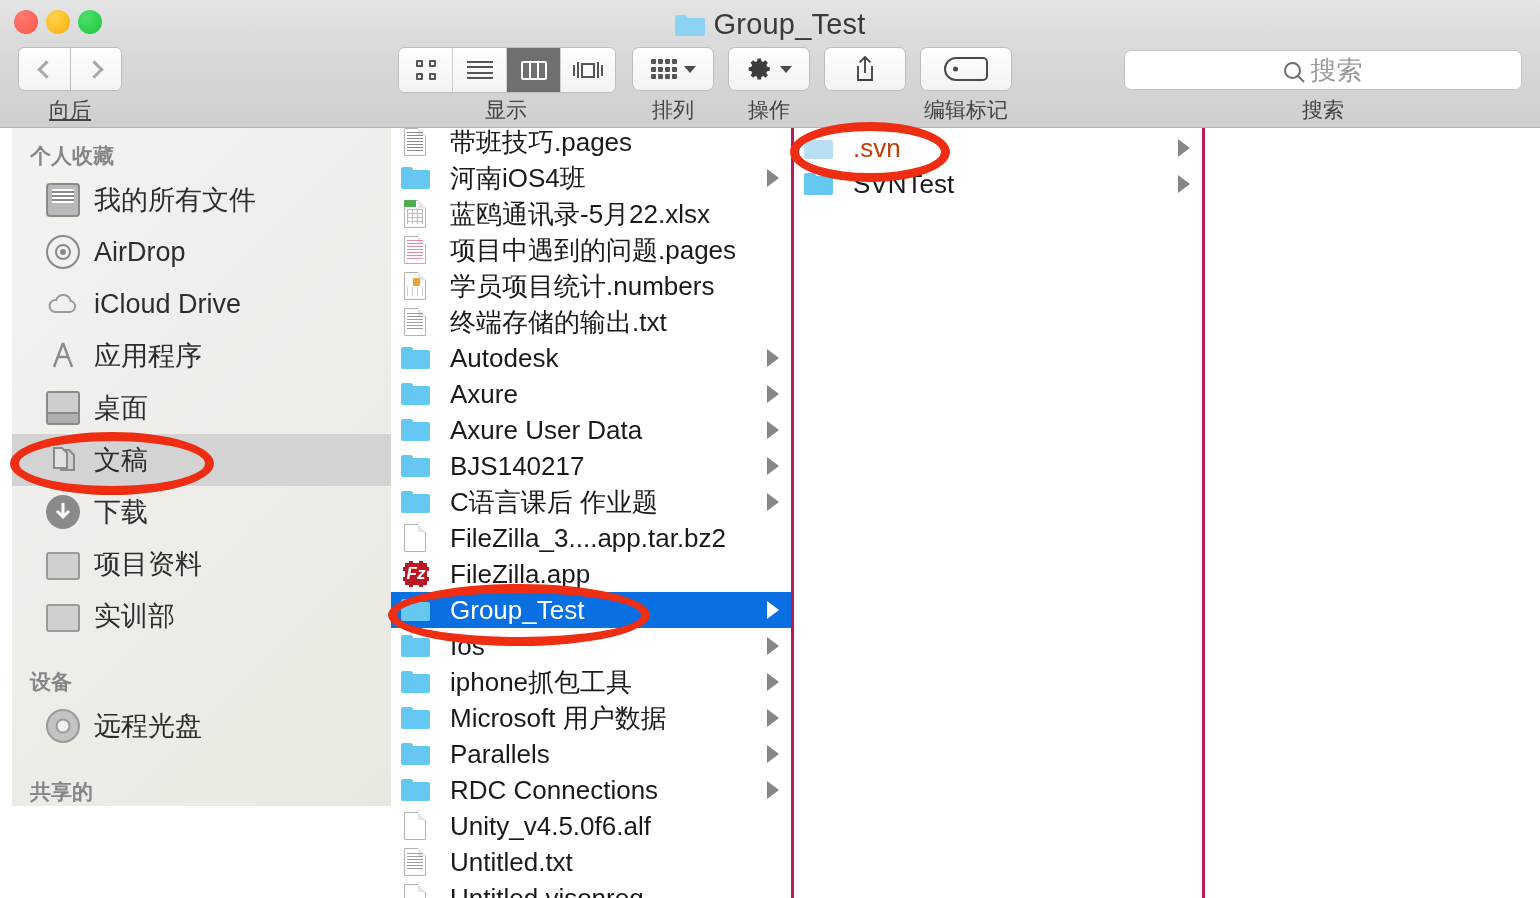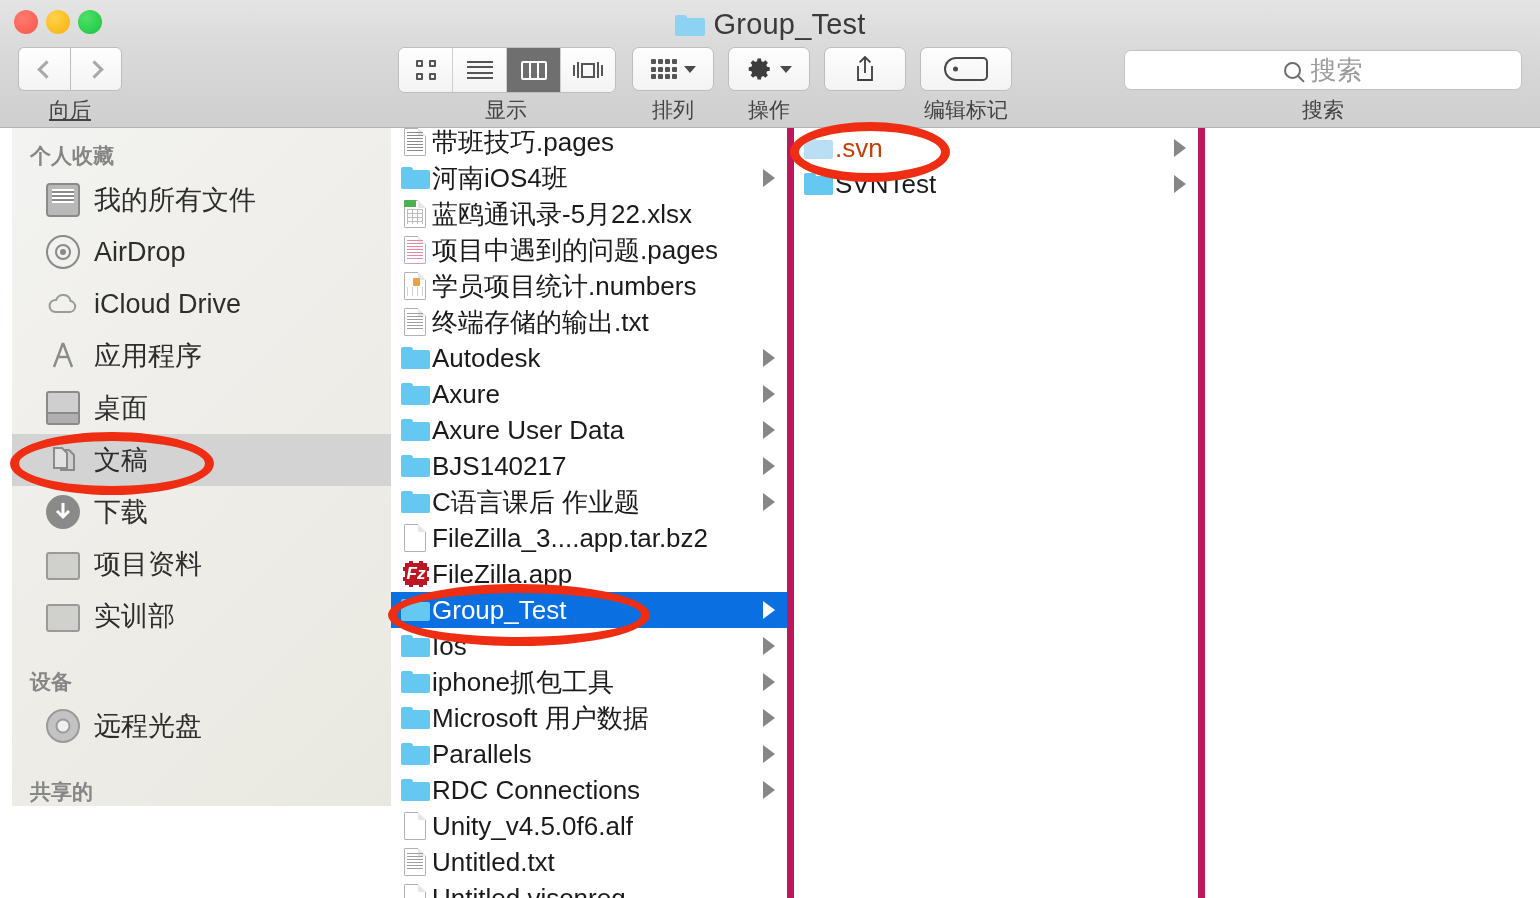--- a/index.html
+++ b/index.html
@@ -162,36 +162,36 @@
   .ico-disc { border-radius:50%; background:#c3c3c3; border:2px solid #9a9a9a; }
   .ico-disc::after{content:"";position:absolute;left:50%;top:50%;transform:translate(-50%,-50%);
     width:11px;height:11px;border-radius:50%;background:#f0f0f0;border:2px solid #9a9a9a;}
   .ico-mac { border:2.5px solid #6a6a6a; border-radius:3px; background:#5c5c5c; height:26px; }
 
   
   #cols {
     position:absolute; left:391px; top:128px; right:0; height:770px;
     display:flex; background:#fff; overflow:hidden;
   }
-  .col { height:770px; background:#fff; border-right:7px solid #be185d; overflow:hidden; position:relative; }
+  .col { height:770px; background:#fff; border-right:3px solid #be185d; overflow:hidden; position:relative; }
   #col1 { width:403px; }
   #col2 { width:411px; }
   #col3 { flex:1; border-right:none; }
 
   .fr { height:36px; display:flex; align-items:center; padding-left:9px; padding-right:12px; font-size:26px; color:#1a1a1a; }
   .fr.sel { background:#0a6fe0; color:#fff; }
   .fr.dim { color:#c2410c; }
   .fr .nm { flex:1; white-space:nowrap; overflow:hidden; }
   .fr .disc {
     width:0;height:0;border-top:9px solid transparent;border-bottom:9px solid transparent;
     border-left:12px solid #878787; flex:0 0 12px;
   }
   .fr.sel .disc { border-left-color:#fff; }
 
-  .fico { width:32px; height:32px; flex:0 0 32px; margin-right:0; position:relative; }
+  .fico { width:32px; height:32px; flex:0 0 32px; margin-right:18px; position:relative; }
   
   .f-folder::before { content:""; position:absolute; left:1px; top:5px; width:12px; height:4px; background:#63c6ef; border-radius:2px 3px 0 0;}
   .f-folder::after  { content:""; position:absolute; left:1px; top:8px; width:29px; height:19px; background:#64c8f0; border-radius:1px 2px 2px 2px;}
   .f-folder-dim::before { content:""; position:absolute; left:1px; top:5px; width:12px; height:4px; background:#b9e1f5; border-radius:2px 3px 0 0;}
   .f-folder-dim::after  { content:""; position:absolute; left:1px; top:8px; width:29px; height:19px; background:#badef4; border-radius:1px 2px 2px 2px;}
   
   .f-doc { }
   .f-doc .pg { position:absolute; left:4px; top:2px; width:22px; height:28px; background:#fff; border:1.5px solid #b2b2b2; border-radius:1px;}
   .f-doc .pg::after{content:"";position:absolute;right:-1px;top:-1px;border-width:0 8px 8px 0;border-style:solid;border-color:#e6e6e6 #fff;}
   .f-txt .lines{position:absolute;left:7px;top:7px;width:16px;height:18px;

